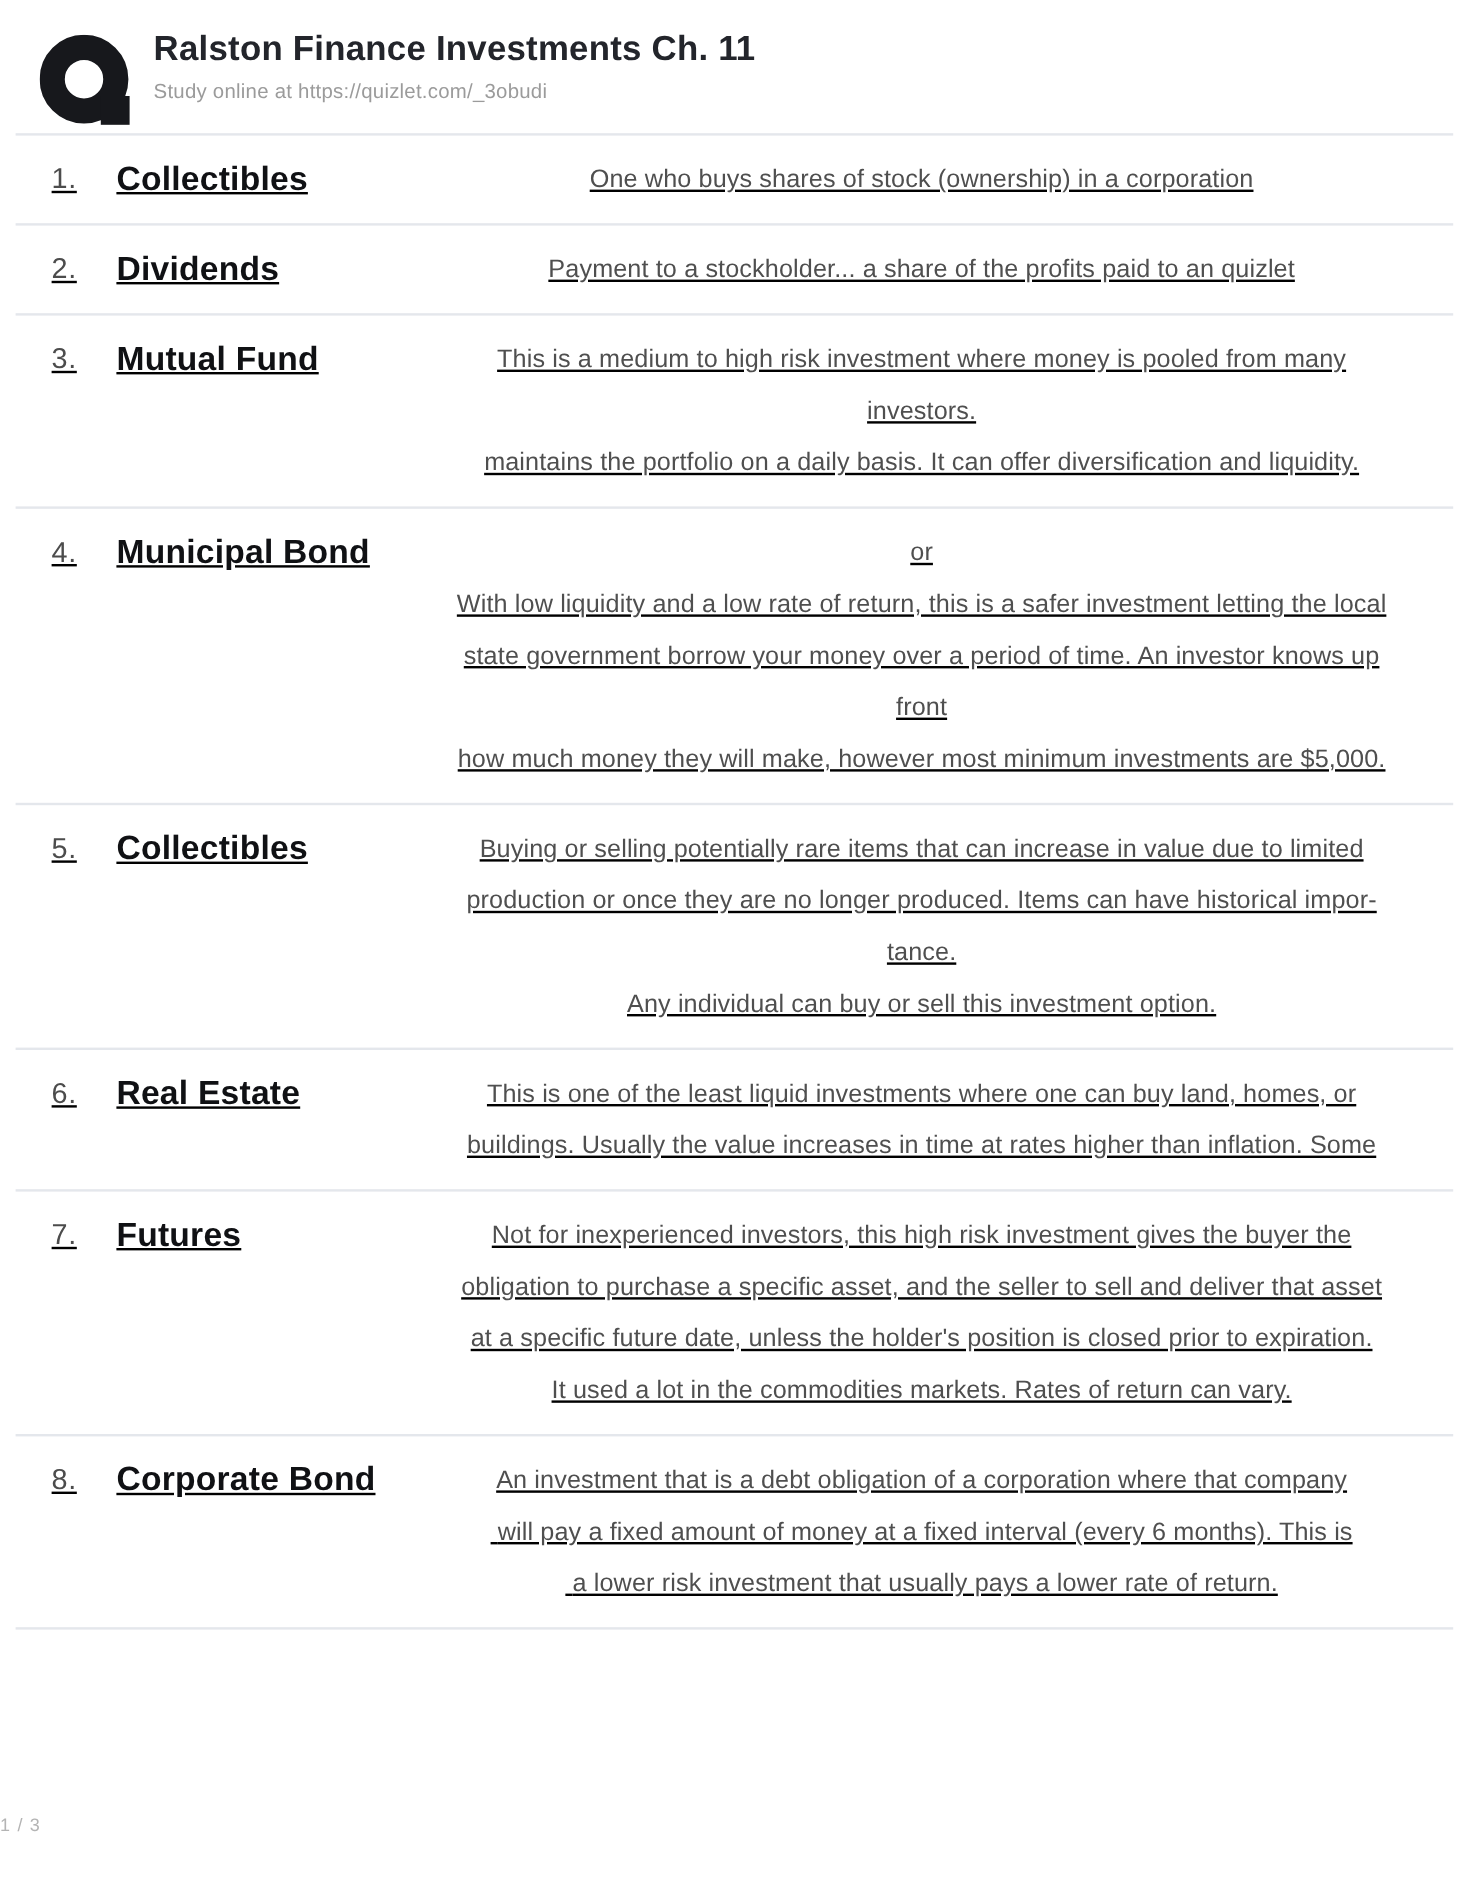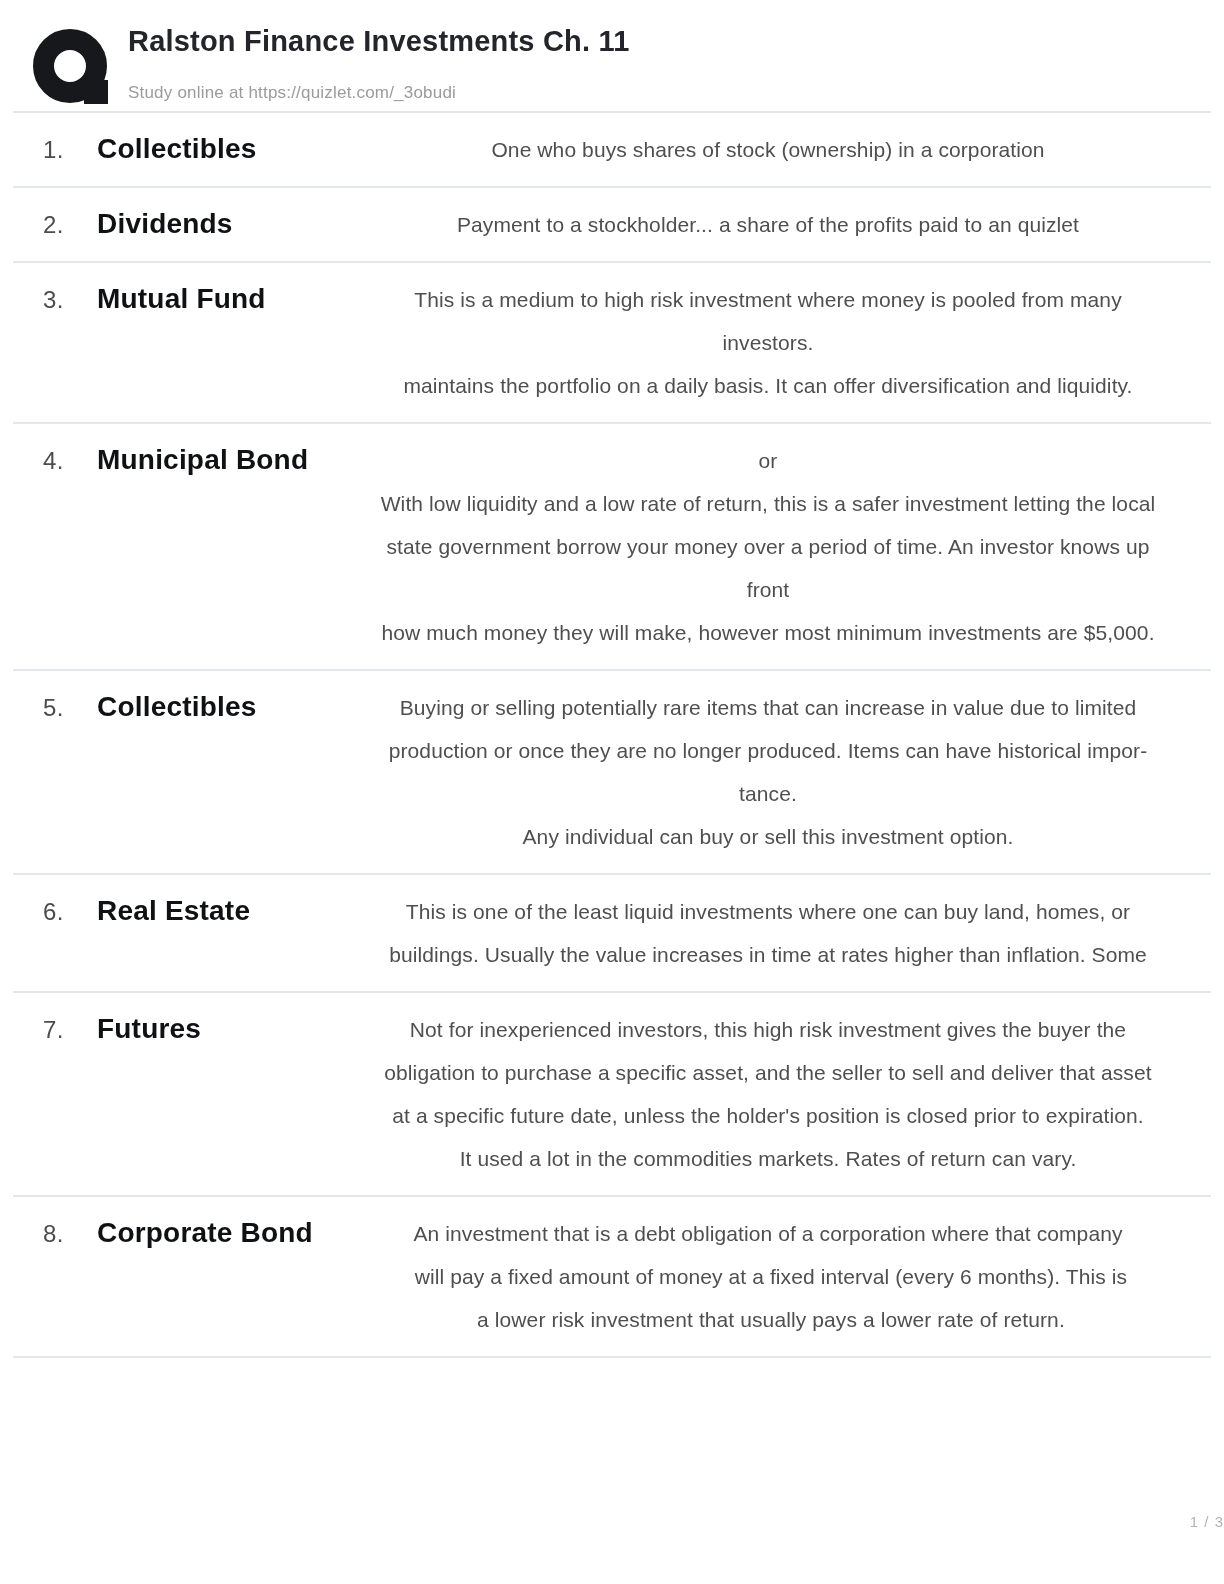--- a/index.html
+++ b/index.html
@@ -9,20 +9,21 @@
     width: 1224px;
     height: 1584px;
     overflow: hidden;
     font-family: "Liberation Sans", sans-serif;
   }
   .page {
     position: relative;
     width: 1224px;
     height: 1260px;
     background: #ffffff;
+    text-decoration: underline;
   }
   
   .header {
     position: relative;
     height: 111px;
     margin: 0 13px;
     border-bottom: 2px solid #e4e7ec;
   }
   .logo {
     position: absolute;
@@ -38,21 +39,21 @@
   }
   .title {
     margin: 0;
     font-size: 29px;
     line-height: 35px;
     font-weight: 600;
     color: #23252b;
     letter-spacing: 0.2px;
   }
   .subtitle {
-    margin-top: 24px;
+    margin-top: 8px;
     font-size: 17px;
     font-weight: 400;
     color: #9b9b9b;
     letter-spacing: 0.2px;
   }
   
   .terms {
     margin: 0 13px;
   }
   .row {
@@ -91,21 +92,21 @@
     line-height: 43px;
     min-height: 43px;
     white-space: pre-wrap;
   }
   
   .footer {
     position: absolute;
     top: 1513px;
     left: 0;
     width: 100%;
-    text-align: right;
+    text-align: left;
     font-size: 15px;
     color: #b4b4b4;
     letter-spacing: 1px;
   }
 </style>
 </head>
 <body>
 
 <div class="page">
 

